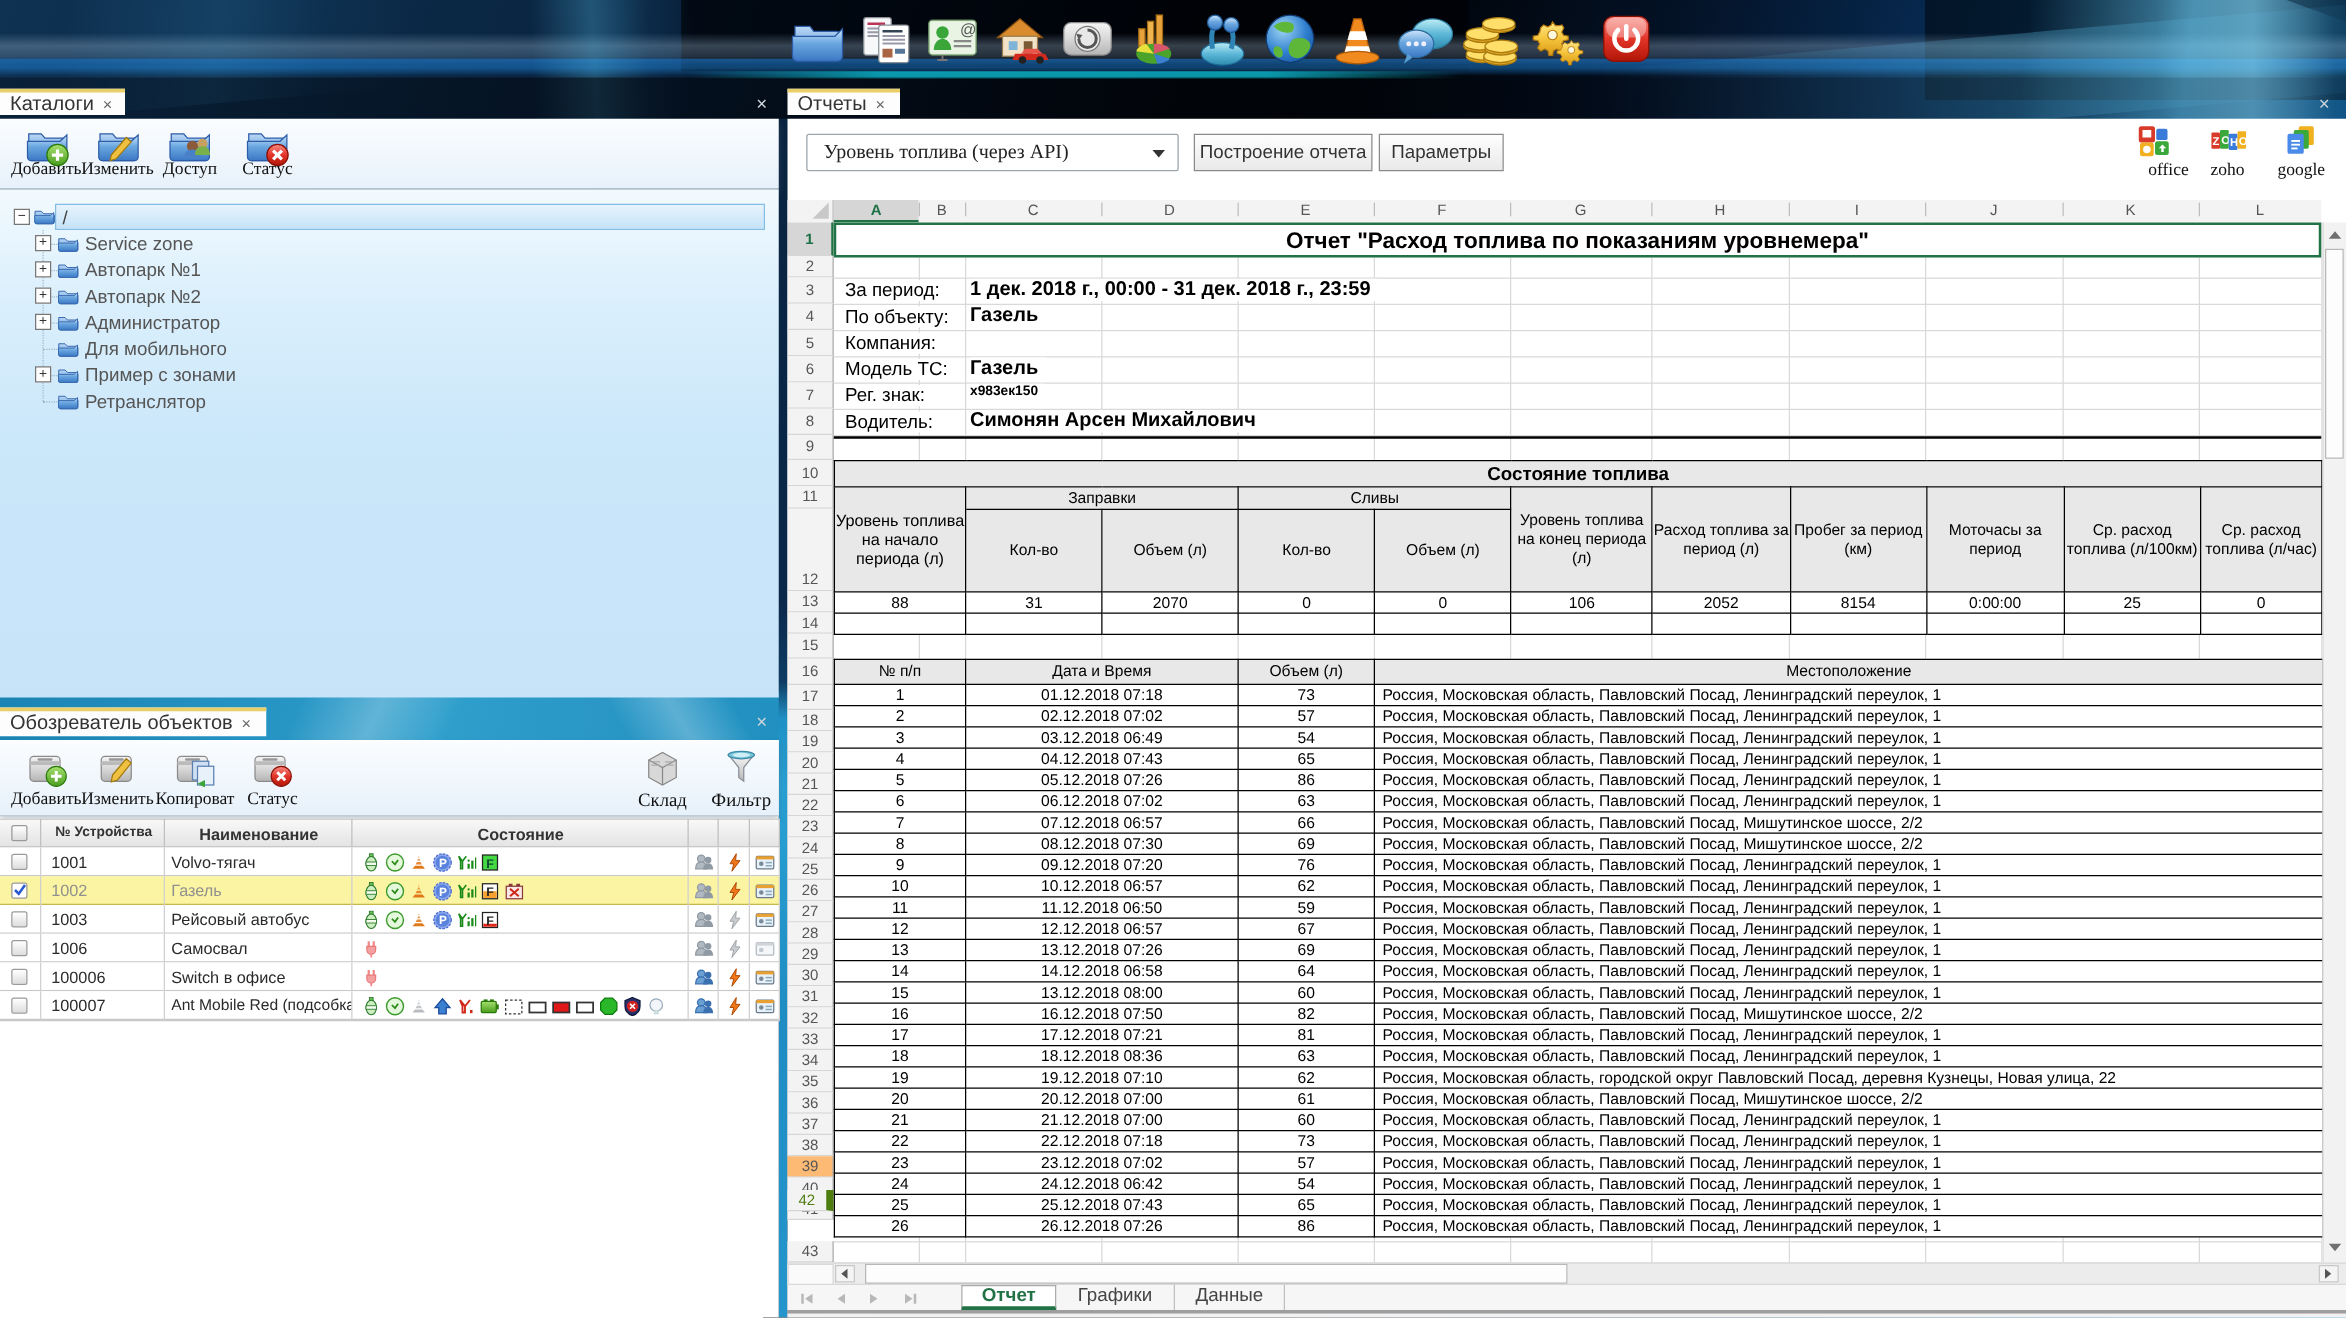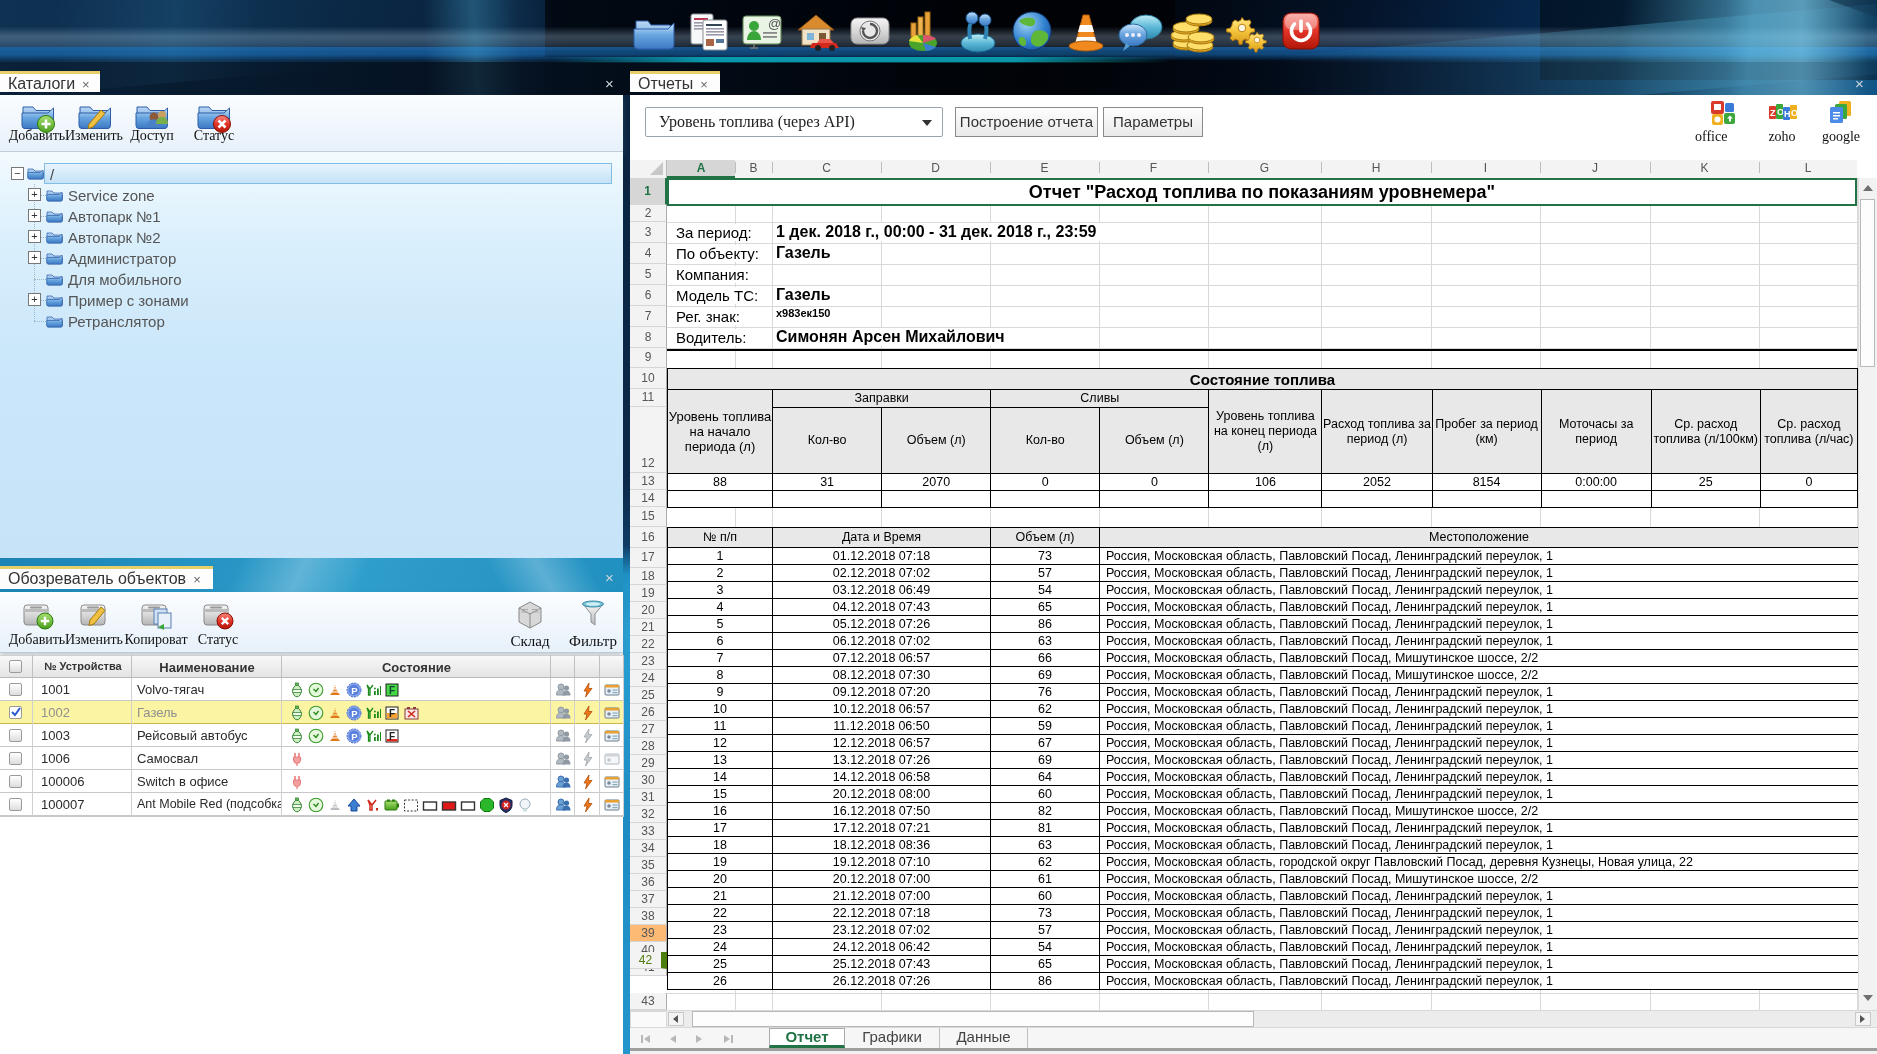--- a/index.html
+++ b/index.html
@@ -717,21 +717,21 @@
 <div class="abs" style="left:1103px;top:107px;width:100px;height:30px;background:linear-gradient(#fefefe,#e9e9e9);border:1px solid #8a8a8a;font-size:15px;color:#333;text-align:center;line-height:28px;">Параметры</div>
 <svg class="abs" style="left:1710px;top:100px;" width="28" height="28" viewBox="0 0 28 28">
     <rect x="1" y="1" width="13" height="13" rx="2" fill="#d83b2a"></rect>
     <rect x="4" y="4" width="7" height="6" fill="#fff"></rect>
     <rect x="15" y="3" width="9" height="9" rx="1.5" fill="#3a7ad8"></rect>
     <rect x="2" y="14" width="11" height="11" rx="2" fill="#f0b020"></rect>
     <circle cx="7.5" cy="19.5" r="3" fill="#fff"></circle>
     <rect x="14" y="13" width="11" height="11" rx="2" fill="#3aa83a"></rect>
     <path d="M17 18.5 l3 -3 3 3 h-2 v3 h-2 v-3z" fill="#fff"></path>
   </svg>
-<div class="abs serif" style="left:1695px;top:129px;width:56px;font-size:14px;text-align:left;color:#111;">office</div>
+<div class="abs serif" style="left:1695px;top:129px;width:56px;font-size:14px;text-align:right;color:#111;">office</div>
 <svg class="abs" style="left:1769px;top:100px;" width="28" height="28" viewBox="0 0 28 28">
     <rect x="0" y="6" width="7" height="13" rx="1" fill="#d83b2a"></rect>
     <text x="1" y="16" font-size="9" font-weight="bold" fill="#fff">Z</text>
     <rect x="7" y="4" width="7" height="15" rx="1" fill="#3aa83a"></rect>
     <text x="8" y="15" font-size="9" font-weight="bold" fill="#fff">O</text>
     <rect x="14" y="7" width="7" height="13" rx="1" fill="#3a7ad8"></rect>
     <text x="15" y="17" font-size="9" font-weight="bold" fill="#fff">H</text>
     <rect x="21" y="5" width="7" height="14" rx="1" fill="#f0b020"></rect>
     <text x="22" y="16" font-size="9" font-weight="bold" fill="#fff">O</text>
   </svg>
@@ -1043,21 +1043,21 @@
           <td class="loc">Россия, Московская область, Павловский Посад, Ленинградский переулок, 1</td>
         </tr>
         <tr style="height:17px;">
           <td>14</td>
           <td>14.12.2018 06:58</td>
           <td>64</td>
           <td class="loc">Россия, Московская область, Павловский Посад, Ленинградский переулок, 1</td>
         </tr>
         <tr style="height:17px;">
           <td>15</td>
-          <td>20.12.2018 08:00</td>
+          <td>13.12.2018 08:00</td>
           <td>60</td>
           <td class="loc">Россия, Московская область, Павловский Посад, Ленинградский переулок, 1</td>
         </tr>
         <tr style="height:17px;">
           <td>16</td>
           <td>16.12.2018 07:50</td>
           <td>82</td>
           <td class="loc">Россия, Московская область, Павловский Посад, Мишутинское шоссе, 2/2</td>
         </tr>
         <tr style="height:17px;">

